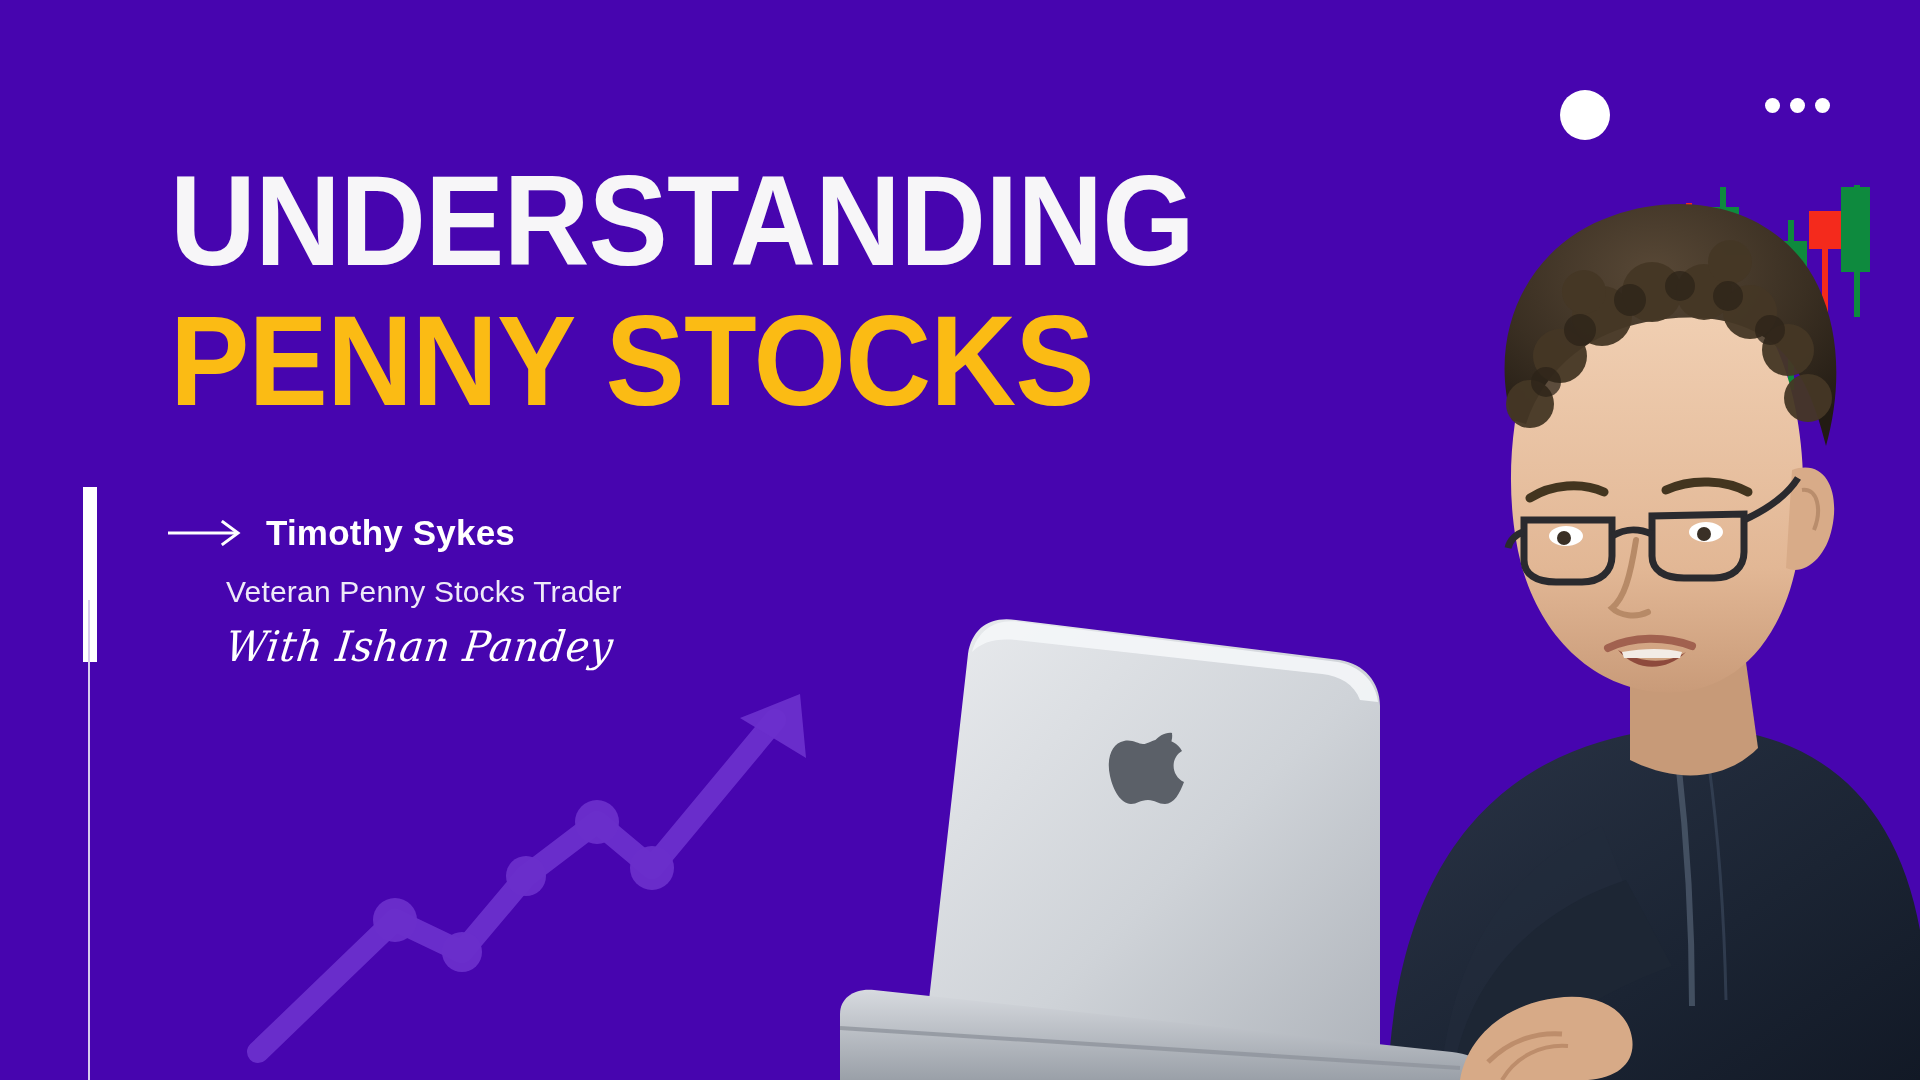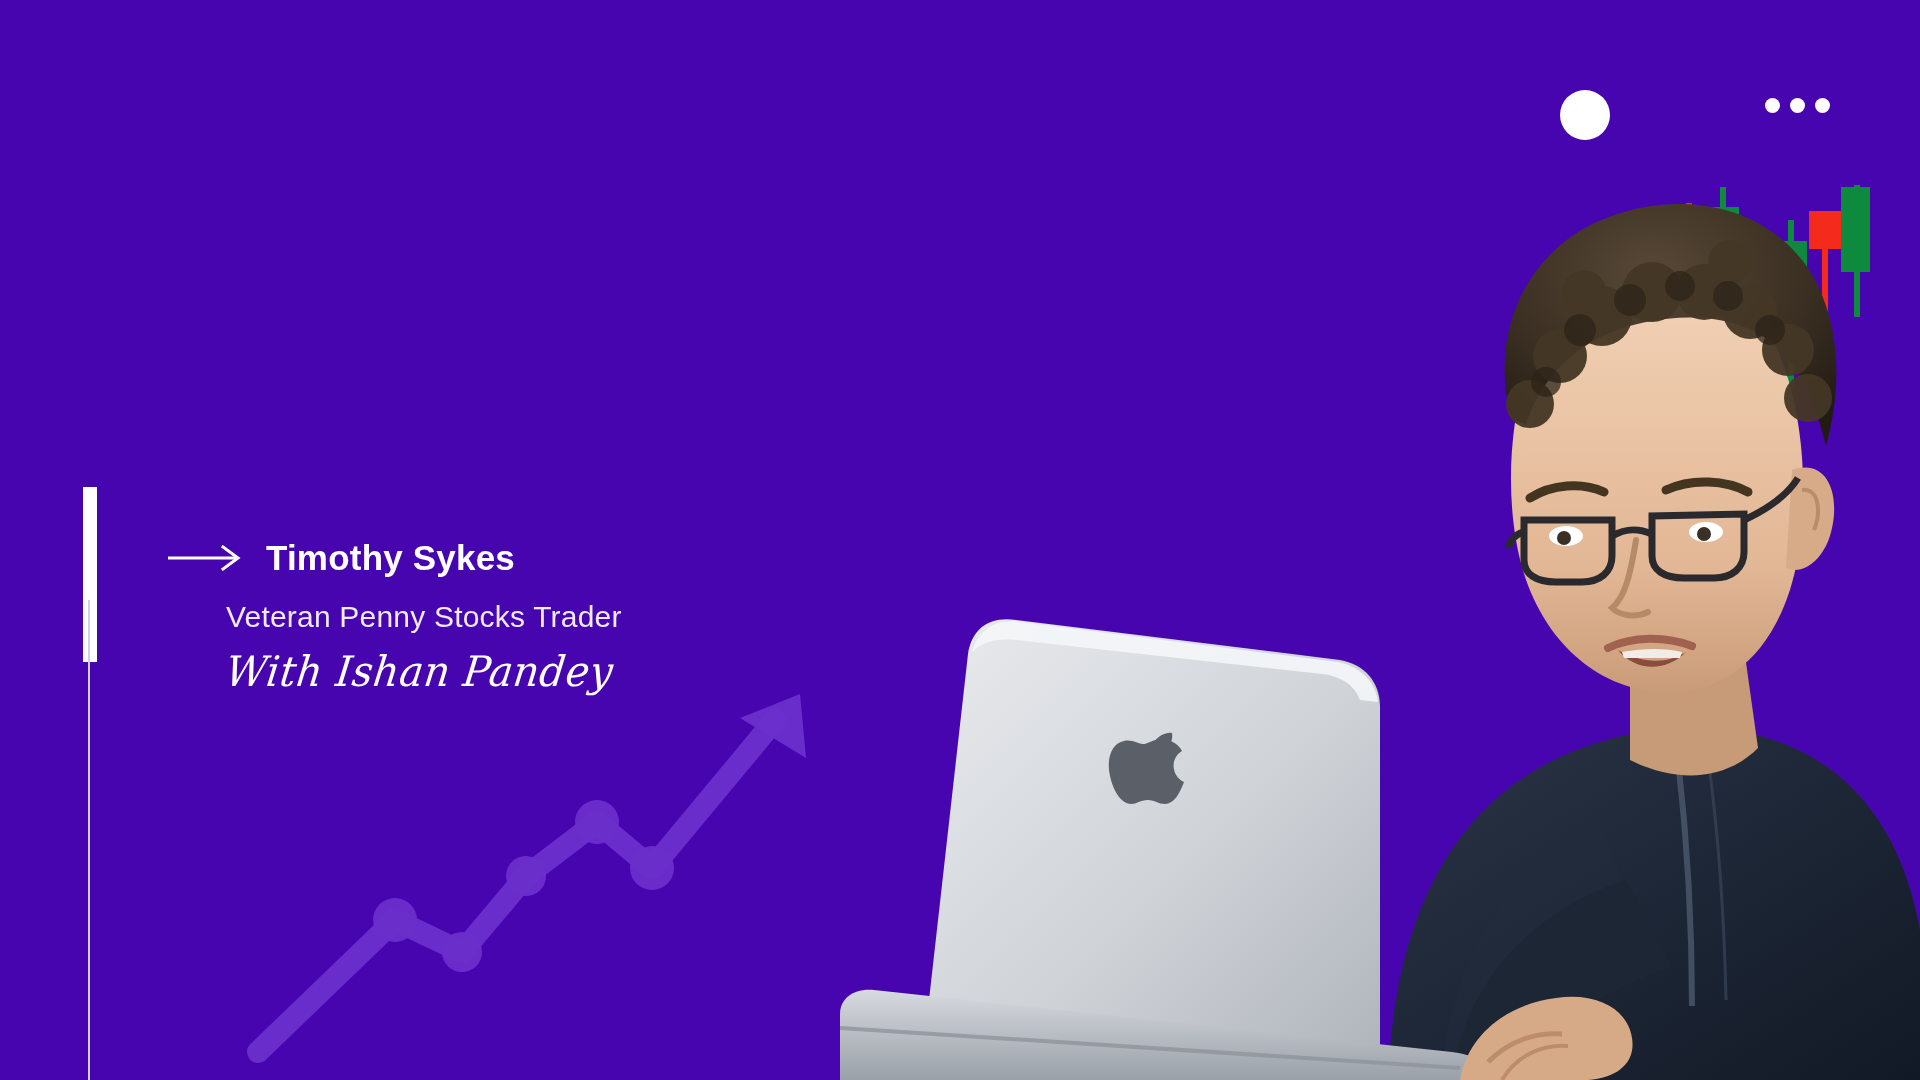--- a/index.html
+++ b/index.html
@@ -72,21 +72,21 @@
   .thin-rule {
     position:absolute;
     left:88px; top:600px;
     width:2px; height:480px;
     background:#D8CCEE;
   }
 
   
   .byline {
     position:absolute;
-    left:168px; top:538px;
+    left:168px; top:513px;
     width:760px;
   }
   .byline-row {
     display:flex; align-items:center; gap:22px;
   }
   .arrow-ico { flex:0 0 auto; display:block; }
   .presenter-name {
     color:#FFFFFF;
     font-size:35px;
     font-weight:700;
@@ -170,20 +170,24 @@
       <rect x="164" y="26" width="6" height="122" fill="#F42A1C"></rect>
       <rect x="151" y="26" width="32" height="38" fill="#F42A1C"></rect>
     </g>
 
     <g>
       <rect x="196" y="-8" width="6" height="140" fill="#0E8A3E"></rect>
       <rect x="183" y="2" width="32" height="85" fill="#0E8A3E"></rect>
     </g>
   </svg>
 
+  <div class="headline">
+    <div class="line line-1">UNDERSTANDING</div>
+    <div class="line line-2">PENNY STOCKS</div>
+  </div>
 
   <div class="thick-rule"></div>
   <div class="thin-rule"></div>
 
   <div class="byline">
     <div class="byline-row">
       <svg class="arrow-ico" width="76" height="26" viewBox="0 0 76 26">
         <line x1="0" y1="13" x2="68" y2="13" stroke="#FFFFFF" stroke-width="3"></line>
         <polyline points="55,2 70,13 55,24" fill="none" stroke="#FFFFFF" stroke-width="3" stroke-linecap="square" stroke-linejoin="miter"></polyline>
       </svg>

